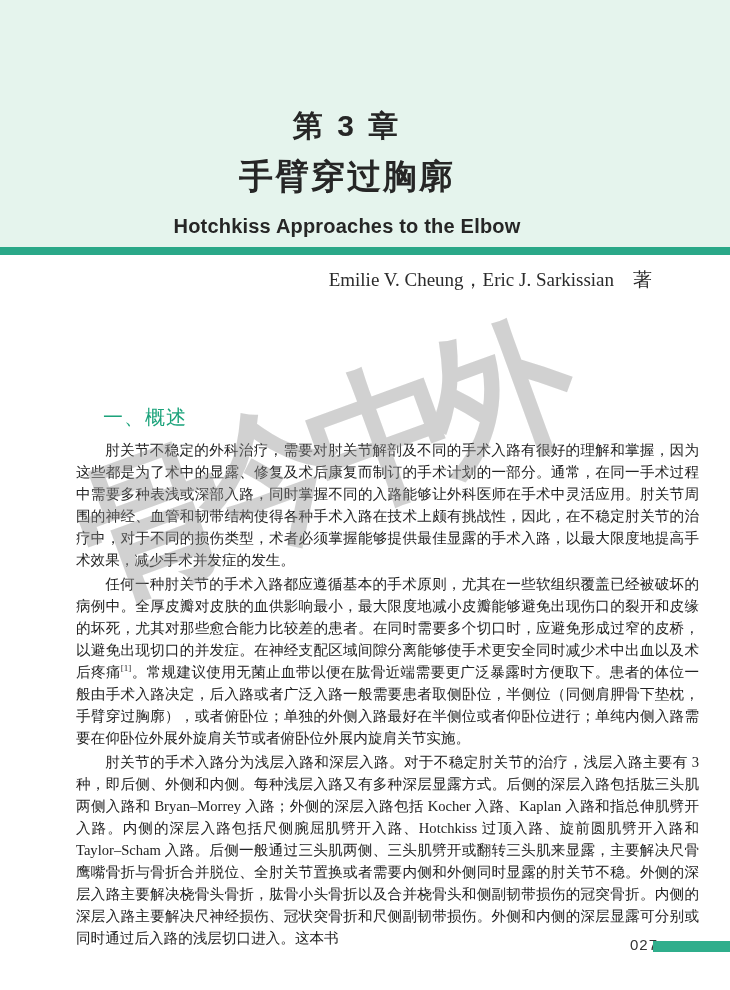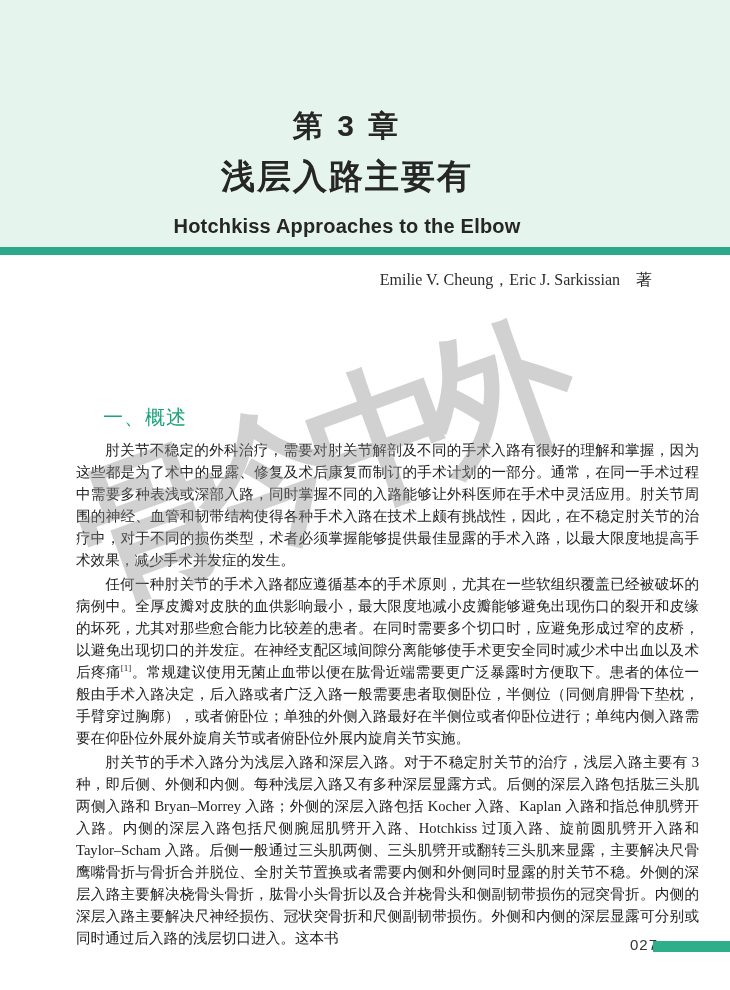--- a/index.html
+++ b/index.html
@@ -40,21 +40,21 @@
   }
   .chapter-subtitle {
     font-size:20px; font-weight:bold;
     margin-top:15px; letter-spacing:0.2px;
   }
 
   
   .byline {
     position:absolute; top:266px; right:78px;
     text-align:center;
-    font-size:16px; line-height:27px;
+    font-size:19px; line-height:27px;
     color:#2b2b2b;
   }
 
   
   .body-area {
     position:absolute; top:404px; left:74px;
     width:627px;
   }
   .section-heading {
     font-family:"Liberation Sans", sans-serif;
@@ -103,21 +103,21 @@
     width:77px; height:11px;
     background:#2fae8c;
   }
 </style>
 </head>
 <body>
 
 <div class="chapter-header">
   <div class="title-block">
     <div class="chapter-label">第 3 章</div>
-    <div class="chapter-title">浅层入路主要有</div>
+    <div class="chapter-title">手臂穿过胸廓</div>
     <div class="chapter-subtitle">Hotchkiss Approaches to the Elbow</div>
   </div>
 </div>
 <div class="header-rule"></div>
 
 <div class="byline">
   <div>Emilie V. Cheung，Eric J. Sarkissian　著</div>
 </div>
 
 <div class="body-area">

